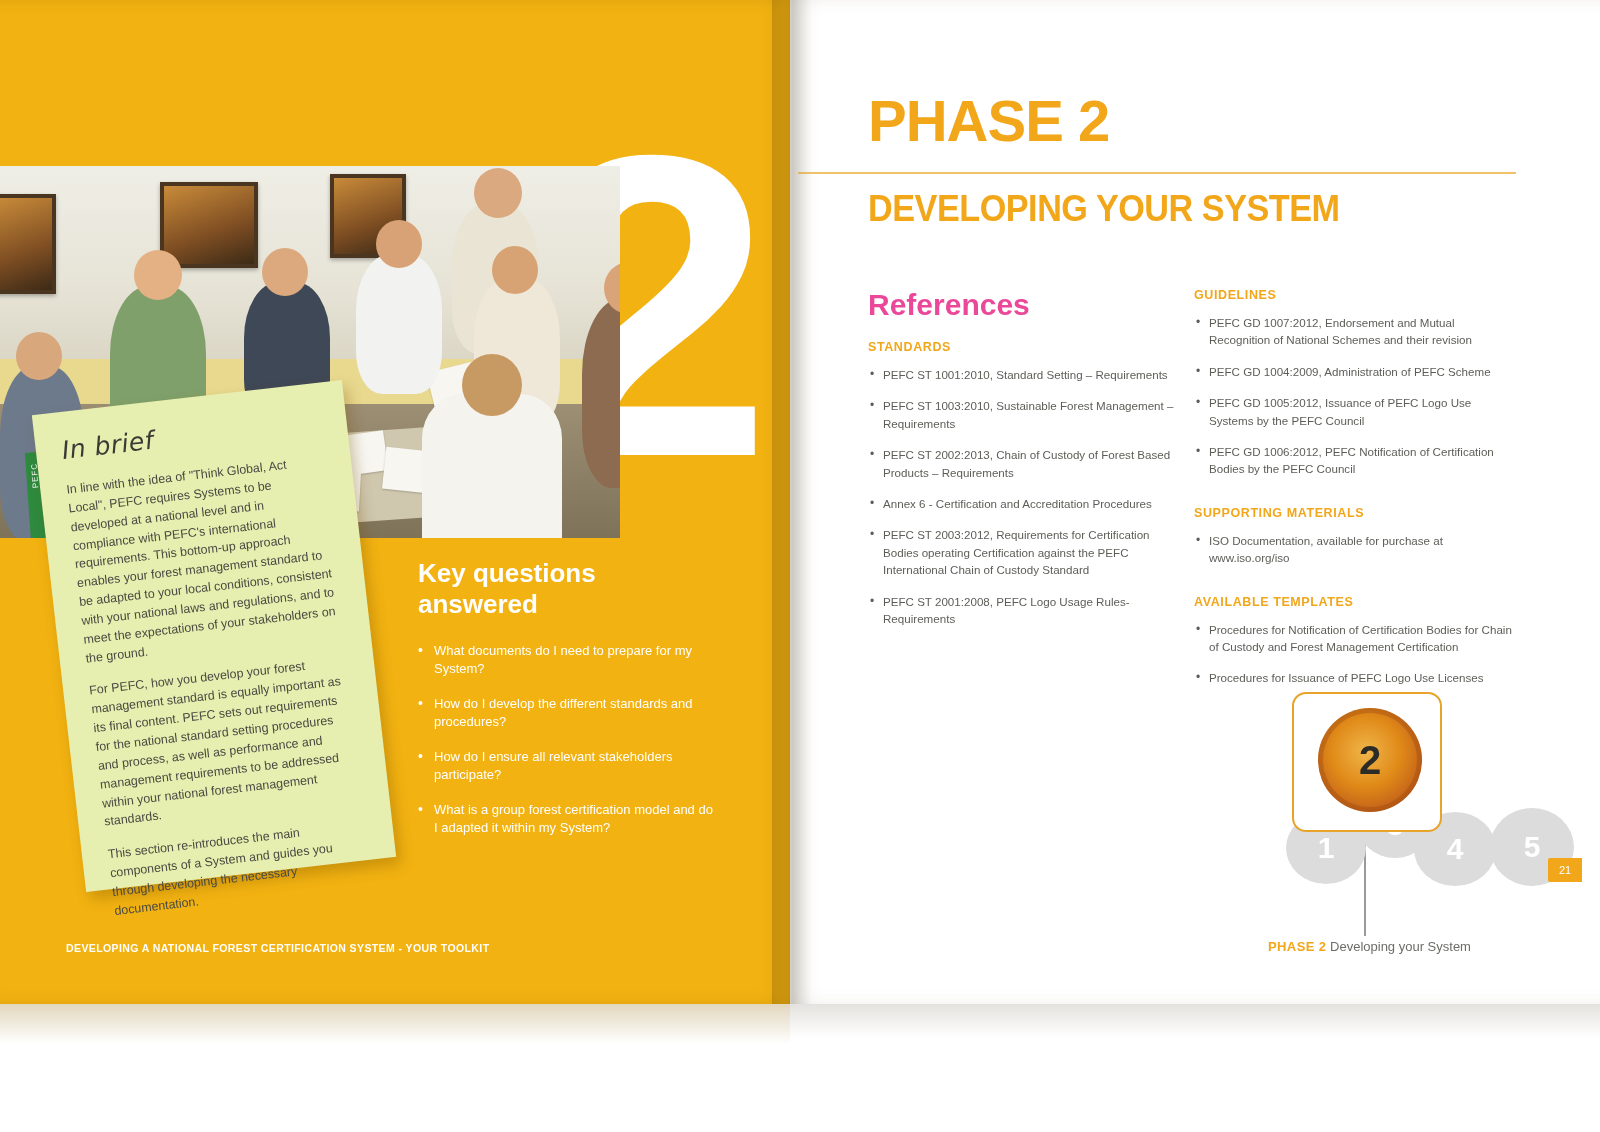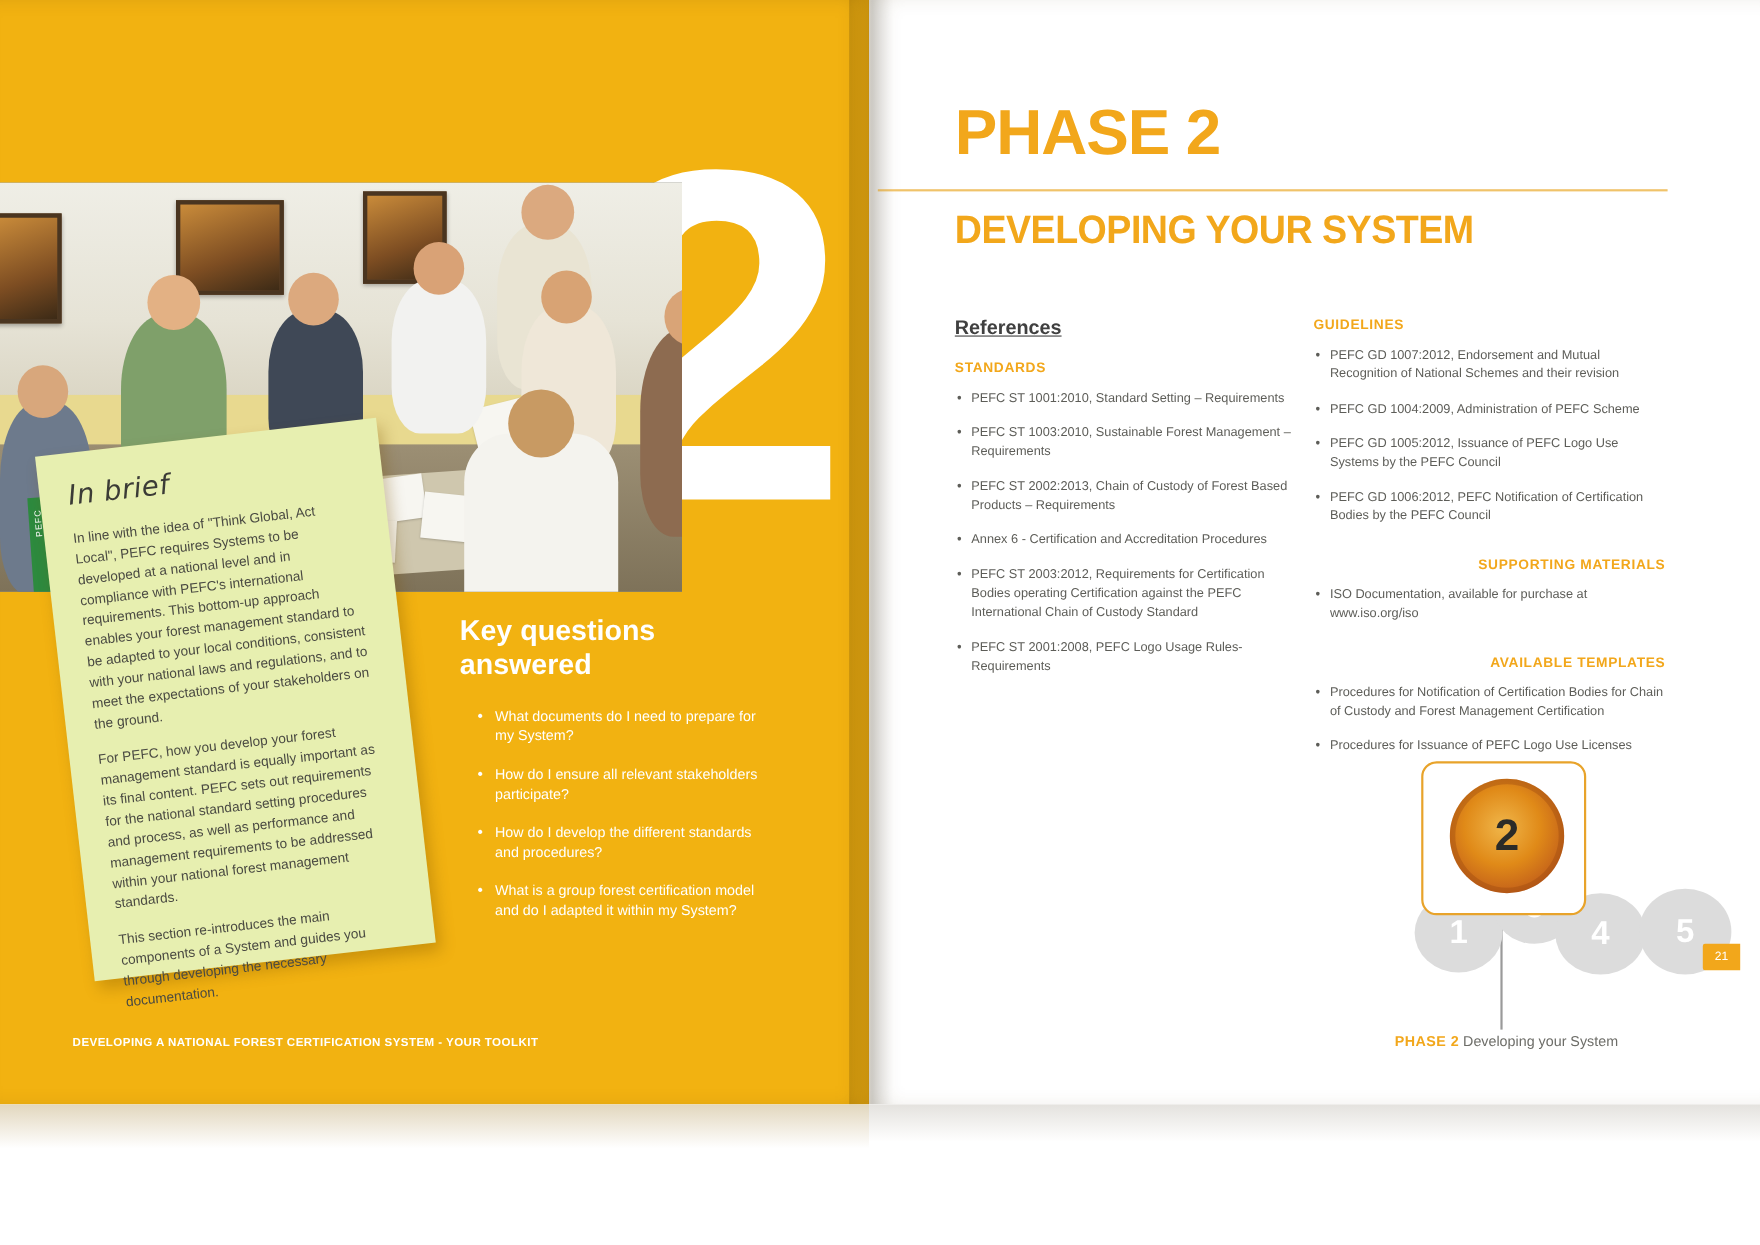--- a/index.html
+++ b/index.html
@@ -156,21 +156,21 @@
     top: 558px;
     width: 300px;
   }
   .kq h2 {
     margin: 0 0 22px 0;
     font-size: 26px;
     color: #ffffff;
     font-weight: bold;
     letter-spacing: 0;
   }
-  .kq ul { margin: 16px; padding: 0; list-style: none; }
+  .kq ul { margin: 0; padding: 0; list-style: none; }
   .kq li {
     position: relative;
     padding-left: 16px;
     margin-bottom: 16px;
     font-size: 13px;
     line-height: 1.42;
     color: #ffffff;
   }
   .kq li:before {
     content: "•";
@@ -239,35 +239,34 @@
     width: 314px;
   }
   .col-right {
     position: absolute;
     left: 404px;
     top: 288px;
     width: 320px;
   }
   .refs-title {
     margin: 0 0 18px 0;
-    font-size: 18px;
-    color: #404040;
-    font-weight: bold;
-    text-decoration: underline;
+    font-size: 30px;
+    color: #ec4899;
+    font-weight: bold;
   }
   .sec-head {
     margin: 0 0 12px 0;
     font-size: 12.5px;
     letter-spacing: 0.6px;
     color: #f2a71b;
     font-weight: bold;
     text-transform: uppercase;
   }
   .col-right .sec-head { margin-top: 0; }
-  .col-right .sec-head.gap { margin-top: 28px; text-align: right; }
+  .col-right .sec-head.gap { margin-top: 28px; }
   ul.reflist { margin: 0; padding: 0; list-style: none; }
   ul.reflist li {
     position: relative;
     padding-left: 15px;
     margin-bottom: 14px;
     font-size: 11.6px;
     line-height: 1.5;
     color: #5d5d58;
   }
   ul.reflist li:before {
@@ -441,22 +440,22 @@
       <h3>In brief</h3>
       <p>In line with the idea of "Think Global, Act Local", PEFC requires Systems to be developed at a national level and in compliance with PEFC's international requirements. This bottom-up approach enables your forest management standard to be adapted to your local conditions, consistent with your national laws and regulations, and to meet the expectations of your stakeholders on the ground.</p>
       <p>For PEFC, how you develop your forest management standard is equally important as its final content. PEFC sets out requirements for the national standard setting procedures and process, as well as performance and management requirements to be addressed within your national forest management standards.</p>
       <p>This section re-introduces the main components of a System and guides you through developing the necessary documentation.</p>
     </div>
 
     <div class="kq">
       <h2>Key questions answered</h2>
       <ul>
         <li>What documents do I need to prepare for my System?</li>
+        <li>How do I develop the different standards and procedures?</li>
         <li>How do I ensure all relevant stakeholders participate?</li>
-        <li>How do I develop the different standards and procedures?</li>
         <li>What is a group forest certification model and do I adapted it within my System?</li>
       </ul>
     </div>
 
     <div class="left-footer">DEVELOPING A NATIONAL FOREST CERTIFICATION SYSTEM - YOUR TOOLKIT</div>
   </div>
 
   <div class="page-right">
 
     <div class="phase-title">PHASE 2</div>

